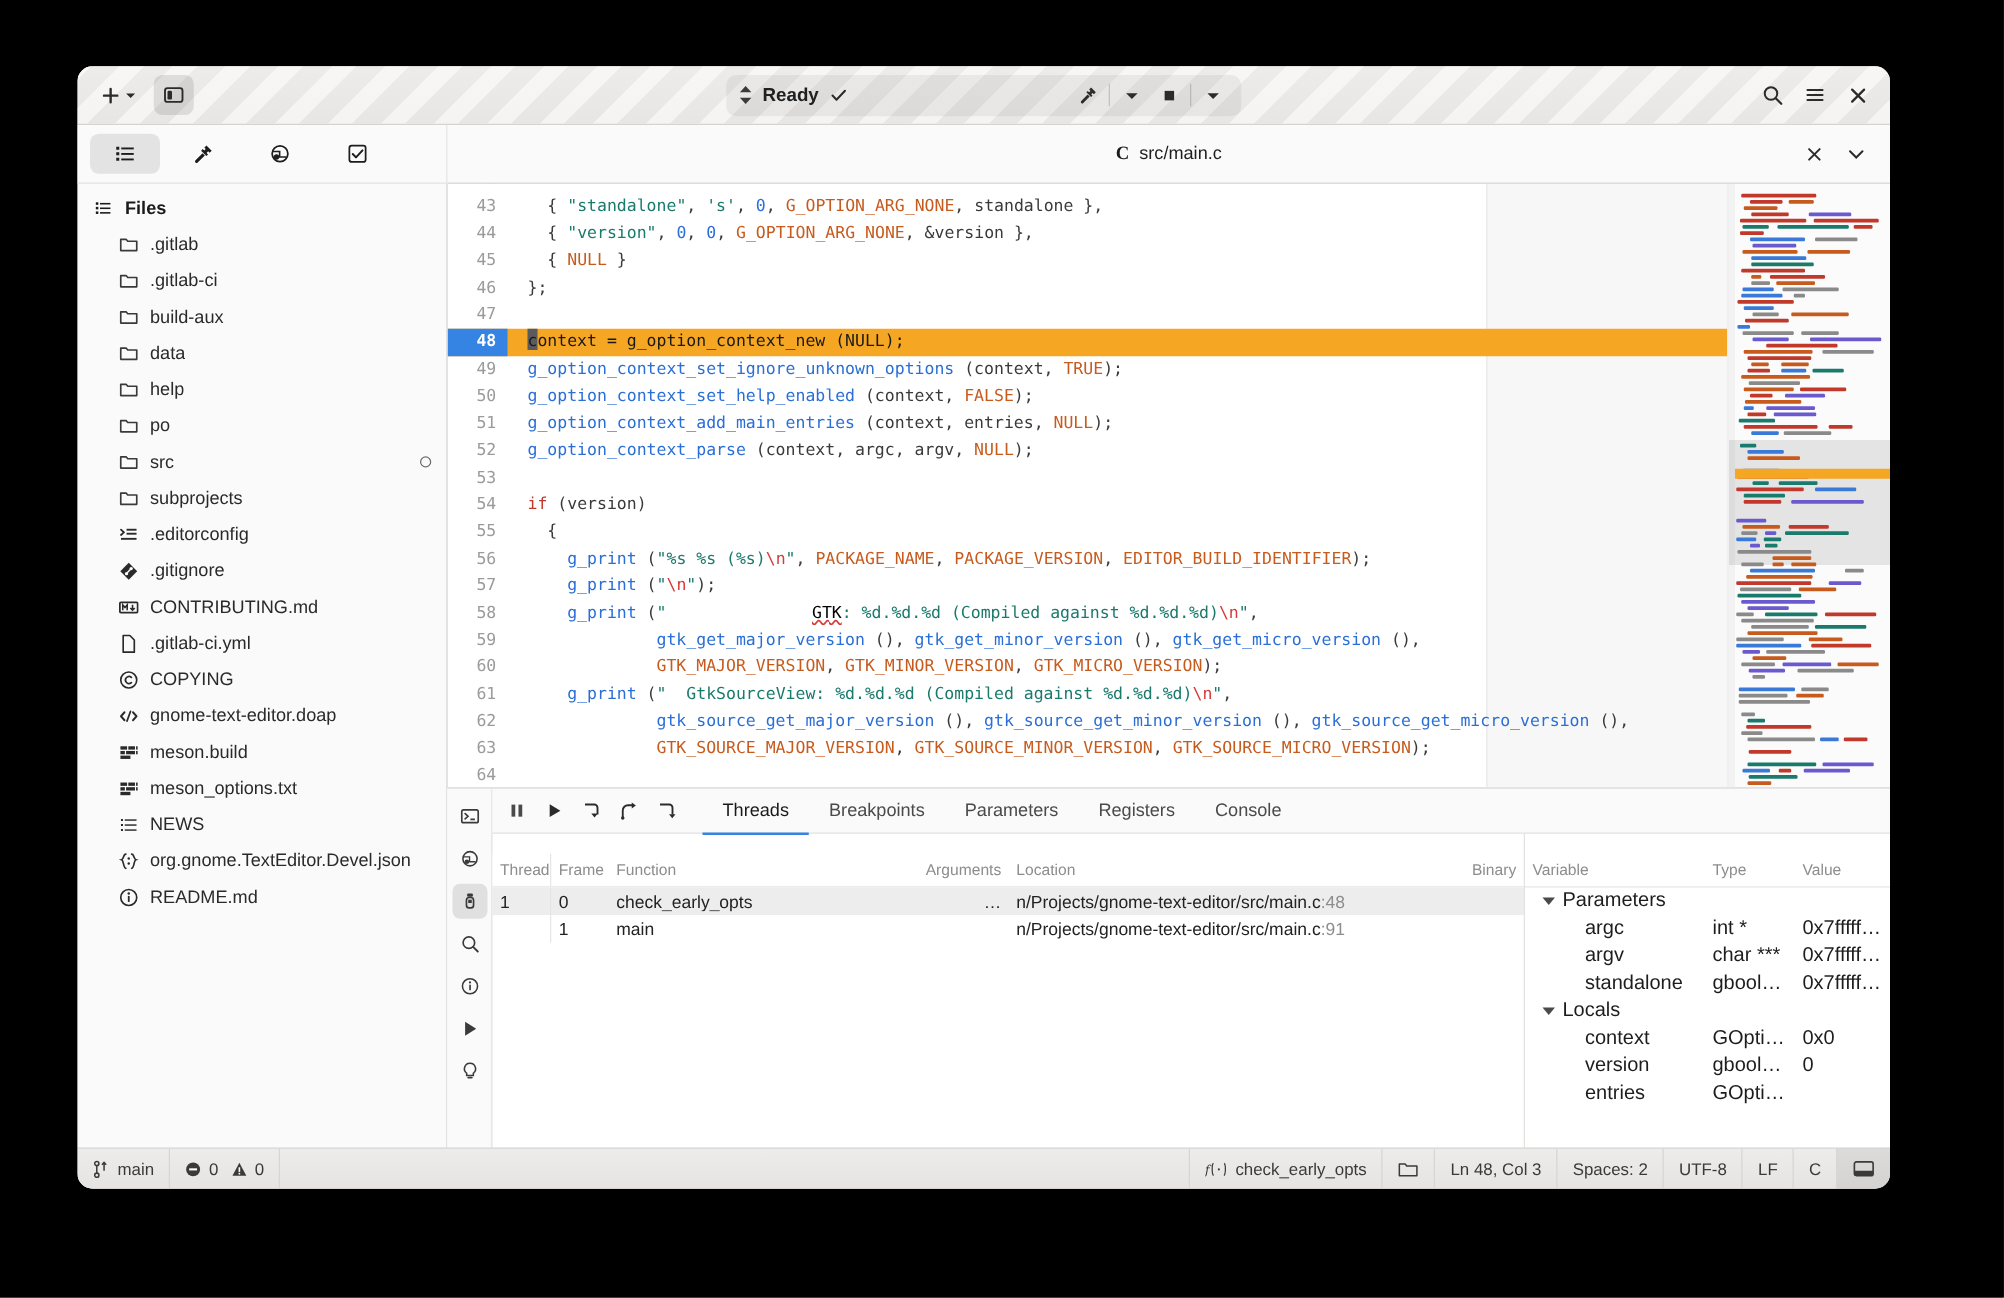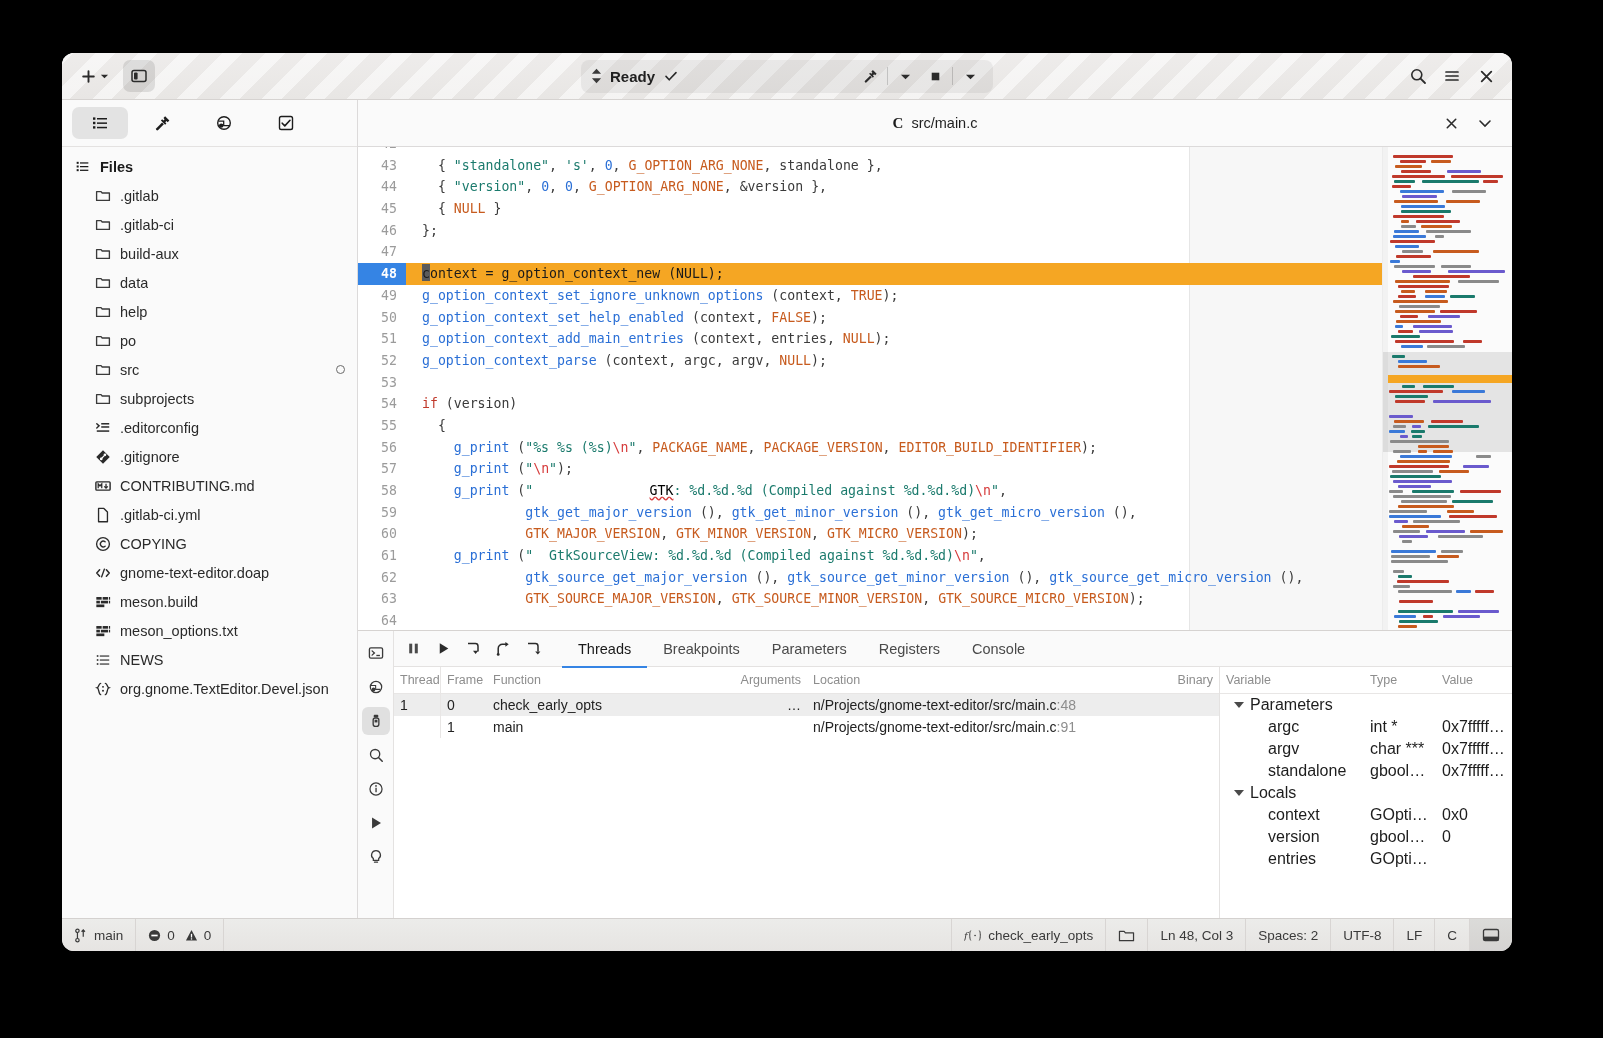--- a/index.html
+++ b/index.html
@@ -182,21 +182,21 @@
     cursor:pointer; border-bottom:2.5px solid transparent; position:relative; top:1px;
   }
   .dbg-tab.selected { color:#1a1a1a; border-bottom-color:#3584e4; }
 
   .dbg-panes { flex:1 1 auto; display:flex; min-height:0; }
   .threads-pane { flex:1 1 auto; min-width:0; display:flex; flex-direction:column; }
   .vars-pane { width:293px; flex:0 0 293px; border-left:1px solid #e4e2e1; display:flex; flex-direction:column; }
 
   .thead {
     height:27px; flex:0 0 27px; display:flex; align-items:center;
-    font-size:12.5px; color:#8d8d8d; border-bottom:1px solid #e8e6e5; background:#fff;
+    font-size:12.5px; color:#8d8d8d; border-bottom:1px solid #e8e6e5; background:#fff;margin-top:16px;
   }
   .th { padding: 0 6px; white-space:nowrap; overflow:hidden;}
   .trow { height:22px; display:flex; align-items:center; font-size:14px; color:#222; cursor:pointer; }
   .trow.sel { background: #ededed; }
   .td { padding: 0 6px; white-space:nowrap; overflow:hidden; text-overflow:ellipsis; }
   .muted { color:#8d8d8d; }
   .c-thread { width:46px; flex:0 0 46px; }
   .c-frame  { width:46px; flex:0 0 46px; }
   .c-func   { flex:1 1 auto; min-width:0; }
   .c-args   { width:96px; flex:0 0 96px; text-align:right; }
@@ -528,20 +528,30 @@
             </div>
             <div class="tree-row child">
               <span class="tree-ico">
                 <svg width="16" height="16" viewBox="0 0 18 18">
                   <path d="M6.4 2.6C4 2.6 4.6 7 2.6 7.6 4.6 8.2 4 15.4 6.4 15.4M11.6 2.6C14 2.6 13.4 7 15.4 7.6 13.4 8.2 14 15.4 11.6 15.4" fill="none" stroke="#2a2a2a" stroke-width="1.5" stroke-linecap="round"></path>
                   <circle cx="9" cy="6.6" r="1.1" fill="#2a2a2a"></circle>
                   <circle cx="9" cy="11" r="1.1" fill="#2a2a2a"></circle>
                 </svg>
               </span>
               <span class="tree-label">org.gnome.TextEditor.Devel.json</span>
+            </div>
+            <div class="tree-row child">
+              <span class="tree-ico">
+                <svg width="16" height="16" viewBox="0 0 18 18">
+                  <circle cx="9" cy="9" r="7.2" fill="none" stroke="#2a2a2a" stroke-width="1.5"></circle>
+                  <circle cx="9" cy="5.4" r="1.1" fill="#2a2a2a"></circle>
+                  <rect x="8.2" y="7.6" width="1.6" height="5.4" fill="#2a2a2a"></rect>
+                </svg>
+              </span>
+              <span class="tree-label">README.md</span>
             </div>
           </div>
       </div>
     </div>
 
     <div class="editor-area">
       <div class="tabbar">
         <div class="tab">
           <span class="lang">C</span>
           <span>src/main.c</span>

